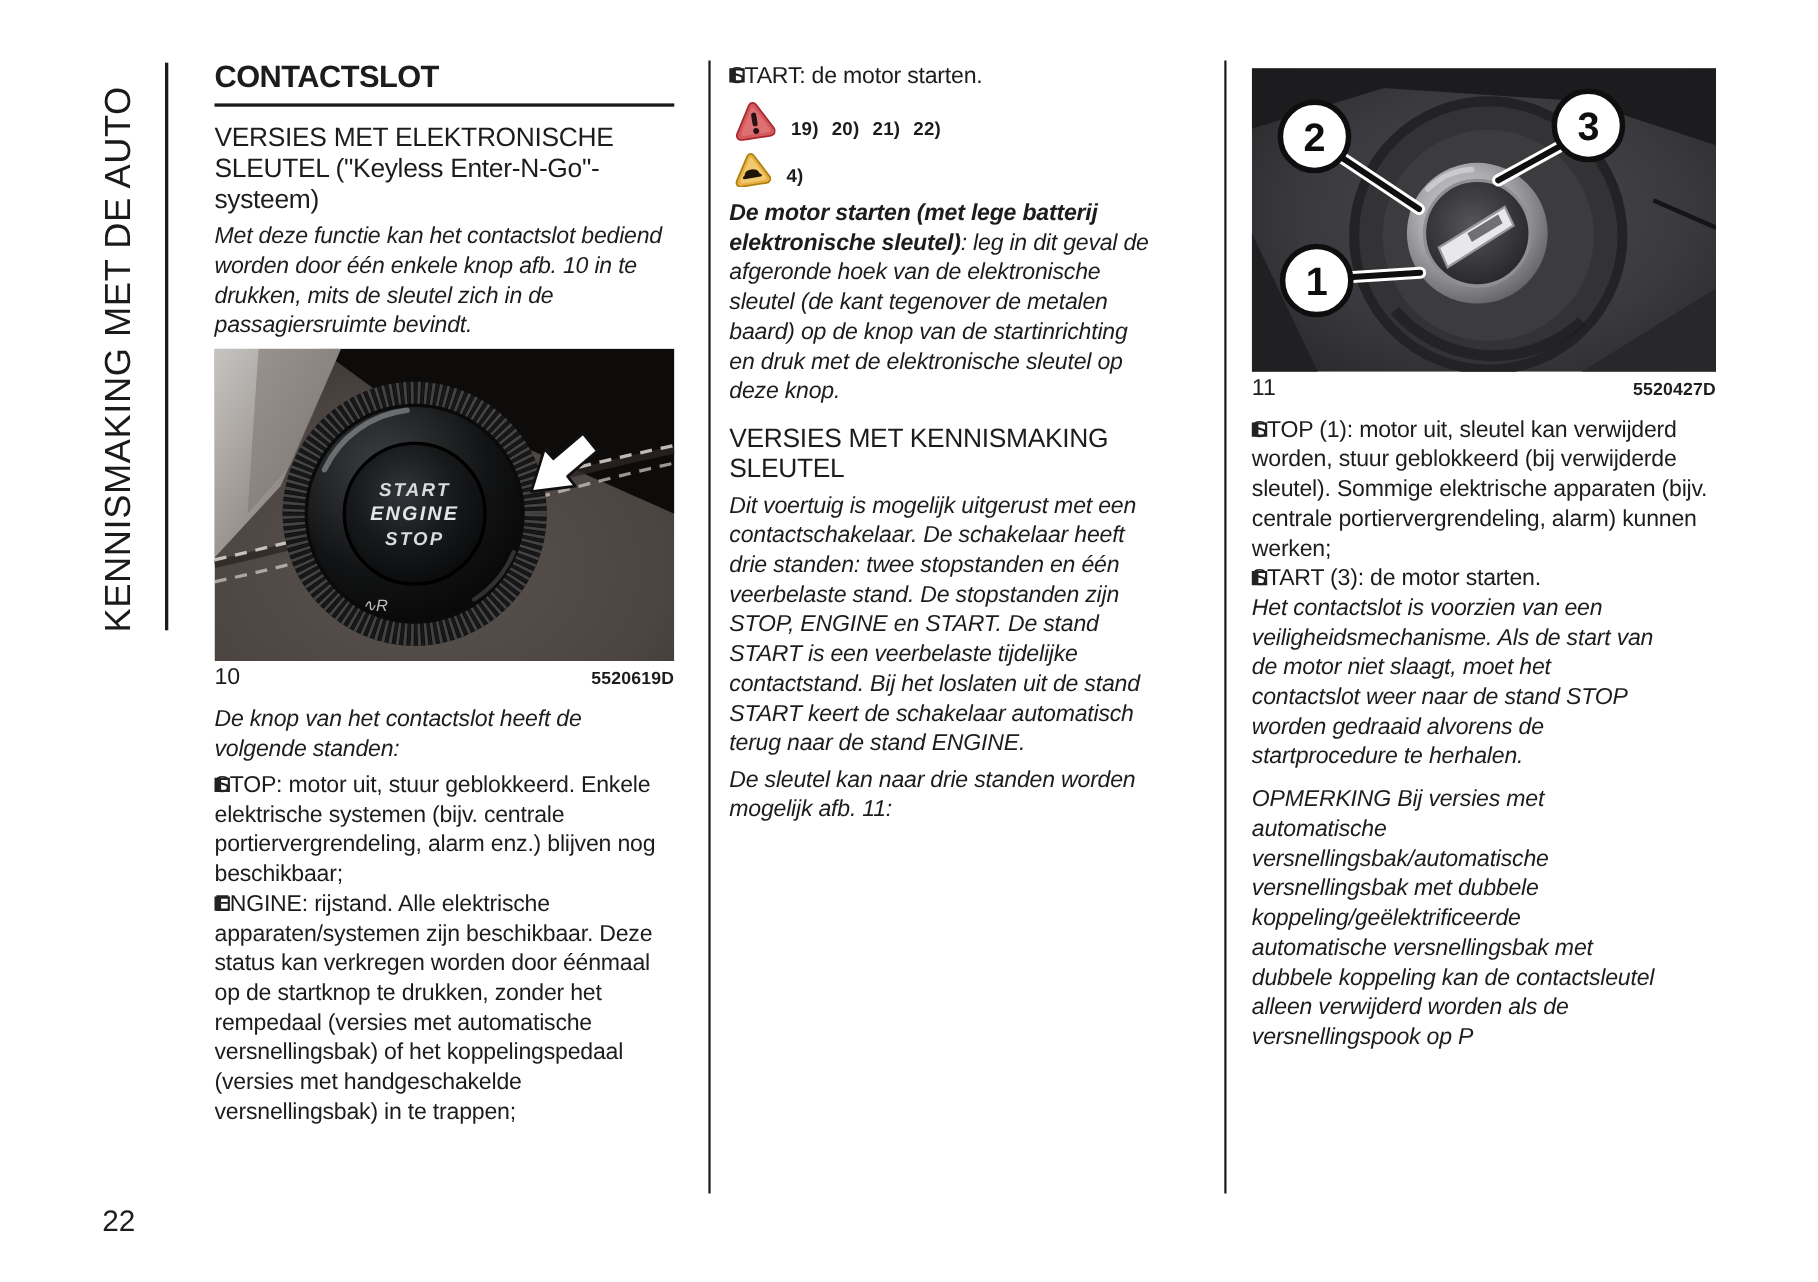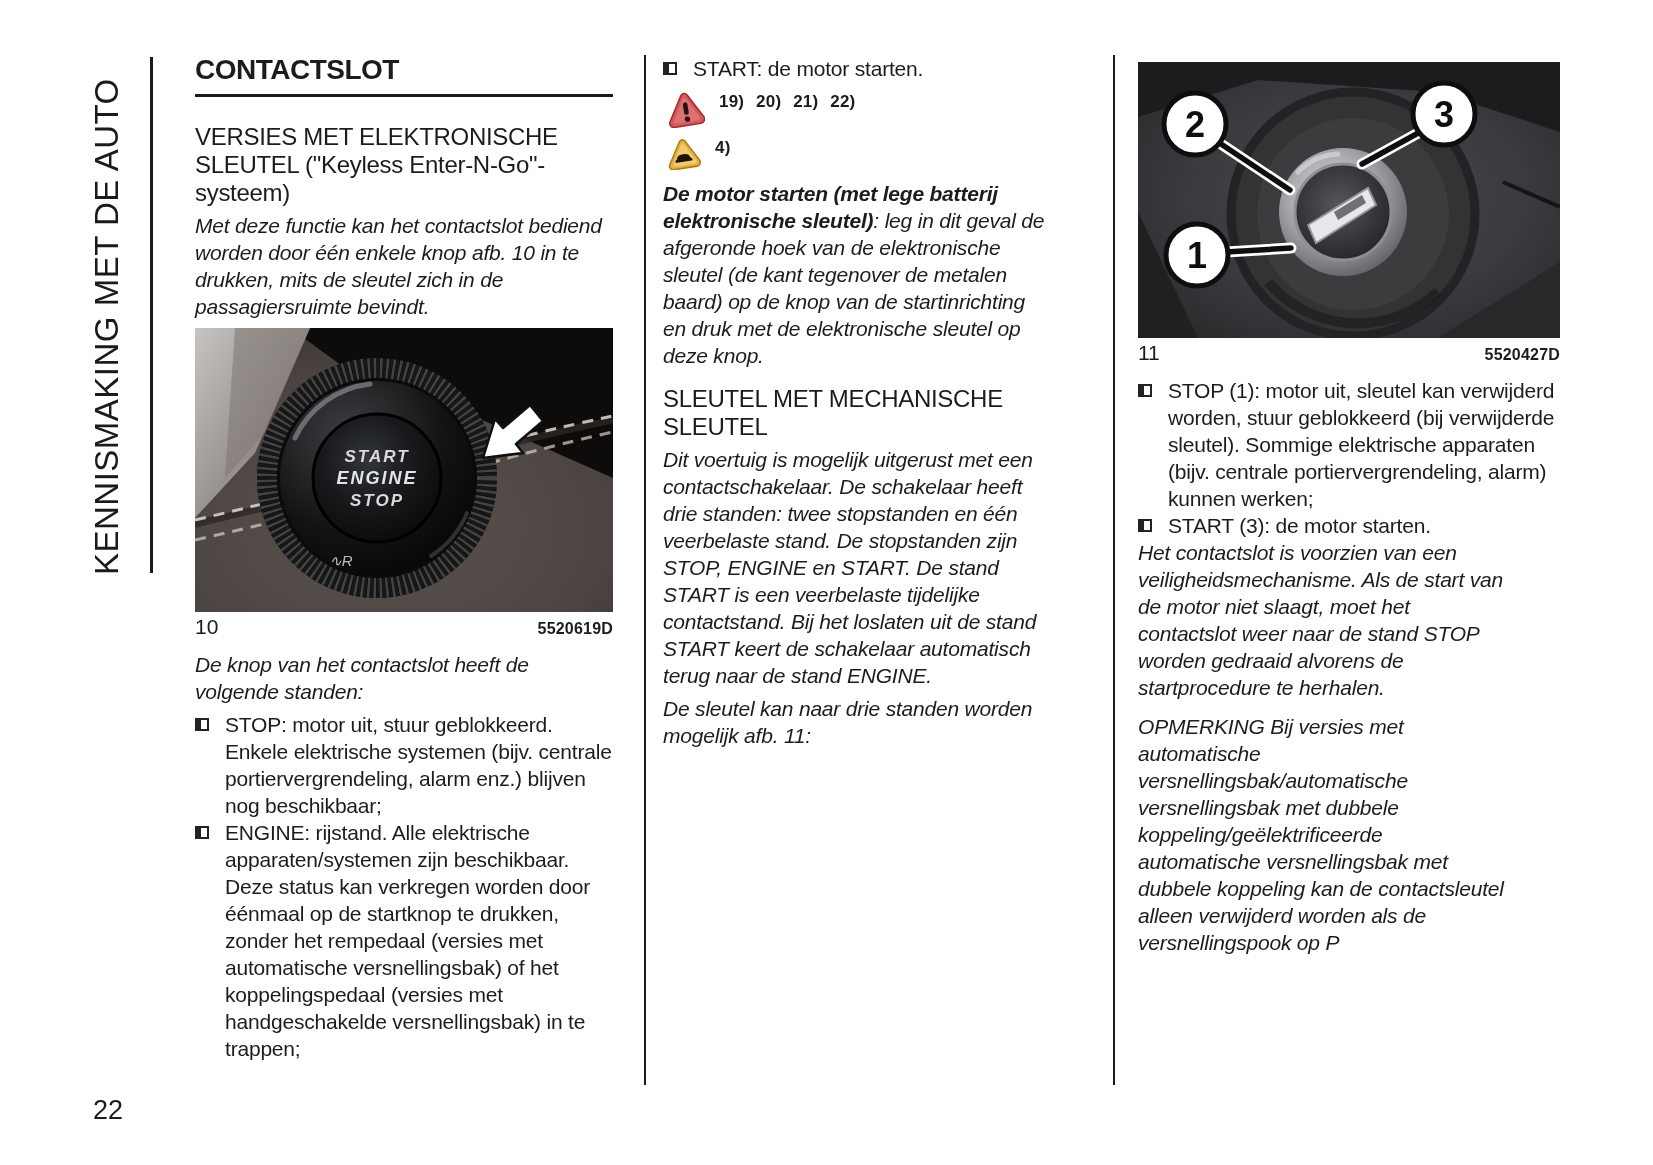--- a/index.html
+++ b/index.html
@@ -19,37 +19,37 @@
   .vdivider{ position:absolute; top:55px; width:2px; height:1030px; background:#1a1a1a; }
   #divider-1{ left:644px; } #divider-2{ left:1113px; }
 
   
   .col{ position:absolute; top:55px; }
   #col-1{ left:195px; width:418px; }
   #col-2{ left:663px; width:390px; }
   #col-3{ left:1138px; width:422px; top:62px; }
 
   .h1{ font-size:28px; line-height:30px; font-weight:bold; letter-spacing:-.5px;
-       padding-bottom:9px; border-bottom:3px solid #1a1a1a; margin-bottom:26px; }
+       padding-bottom:9px; border-bottom:3px solid #1a1a1a; margin-bottom:15px; }
   .h2{ font-size:24px; line-height:28px; font-weight:normal; letter-spacing:-.3px; margin-bottom:5px; }
   .body-text{ font-size:21px; line-height:27px; letter-spacing:-.2px; }
   p.body-text{ margin-bottom:6px;font-style:italic; }
 
-  .bullet-item{ position:relative; padding-left:30px; }
+  .bullet-item{ position:relative; }
   .bullet-sq{ position:absolute; left:0; top:7px; width:14px; height:13px;
               border:2px solid #222; border-left-width:6px; }
 
   .figure{ position:relative; margin:8px 0 0 0; }
   .figure svg{ display:block; }
   .fig-caption{ display:flex; justify-content:space-between; align-items:baseline;
                 margin:3px 0 12px 0;gap:27px; }
   .fig-num{ font-size:21px; }
   .fig-code{ font-size:16px; font-weight:bold; letter-spacing:.2px; }
 
-  .icon-row{ display:flex; align-items:flex-start; gap:14px; margin:10px 0 0 2px; }
+  .icon-row{ display:flex; align-items:flex-end; gap:14px; margin:10px 0 0 2px; }
   .icon-refs{ font-size:17px; font-weight:bold; word-spacing:7px; letter-spacing:.2px; }
 
   .narrow{ width:372px; }
   .note-gap{ margin-top:12px; }
   .head-gap{ margin-top:16px; }
 
   .page-number{ position:absolute; left:93px; top:1095px; font-size:27px; letter-spacing:0; }
 </style>
 </head>
 <body>
@@ -158,21 +158,21 @@
         <rect x="9.3" y="21.2" width="17.4" height="2.6" rx="1.3" fill="#1f1405"></rect>
       </g>
     </svg>
     <span class="icon-refs">4)</span>
   </div>
 
   <p class="body-text" style="margin-top:10px">
     <b>De motor starten (met lege batterij elektronische sleutel)</b><span>: leg in dit geval de afgeronde hoek van de elektronische sleutel (de kant tegenover de metalen baard) op de knop van de startinrichting en druk met de elektronische sleutel op deze knop.</span>
   </p>
 
-  <div class="h2 head-gap">SLEUTEL MET MECHANISCHE SLEUTEL</div>
+  <div class="h2 head-gap">VERSIES MET KENNISMAKING SLEUTEL</div>
 
   <p class="body-text">Dit voertuig is mogelijk uitgerust met een contactschakelaar. De schakelaar heeft drie standen: twee stopstanden en één veerbelaste stand. De stopstanden zijn STOP, ENGINE en START. De stand START is een veerbelaste tijdelijke contactstand. Bij het loslaten uit de stand START keert de schakelaar automatisch terug naar de stand ENGINE.</p>
   <p class="body-text">De sleutel kan naar drie standen worden mogelijk afb. 11:</p>
 </div>
 
 <div class="col" id="col-3">
 
   <div class="figure" style="margin-top:0">
     <svg width="422" height="276" viewBox="0 0 422 276">
       <defs>

